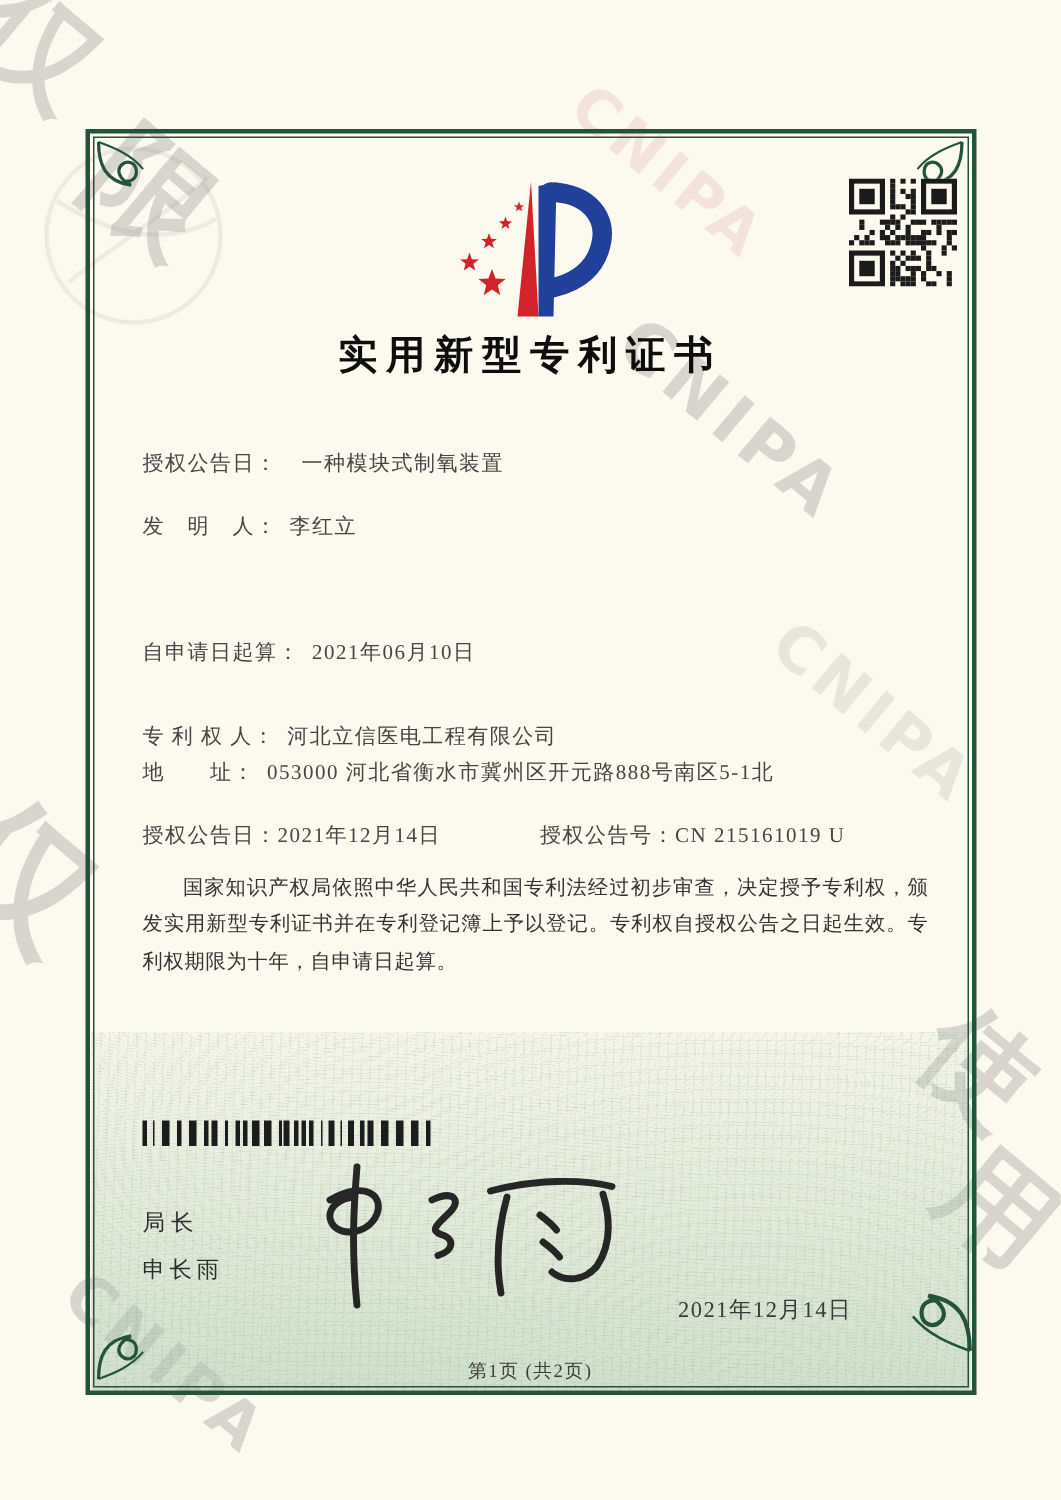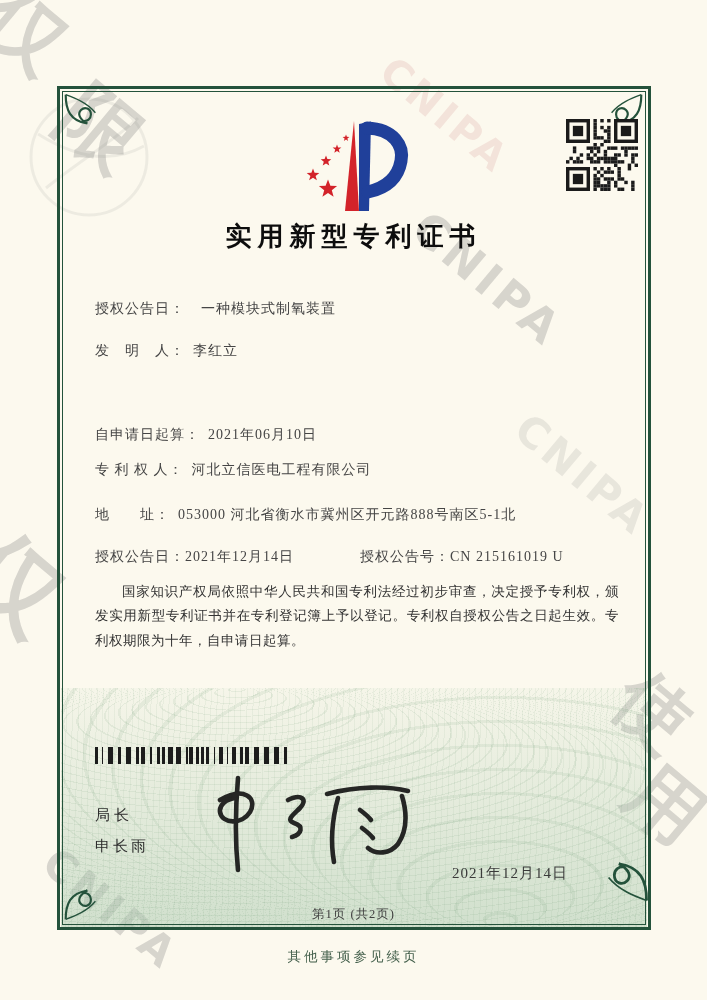--- a/index.html
+++ b/index.html
@@ -58,21 +58,21 @@
     position:absolute;left:0;right:0;top:219px;text-align:center;
     font-size:26px;font-weight:bold;letter-spacing:6px;color:#0d0d0d;
   }
   .f{position:absolute;left:95px;font-size:14px;color:#454545;letter-spacing:1px;white-space:nowrap}
   .f .lab{white-space:pre}
   .f .val{margin-left:8px}
   .r0{top:300px}.r0 .val{margin-left:16px}
   .r1{top:342px}
   .r2{top:384px}
   .r3{top:426px}
-  .r4{top:461px}
+  .r4{top:482px}
   .r5{top:506px}
   .grant{top:548px}
   .grant .gr-right{position:absolute;left:265px;top:0;white-space:nowrap}
   .paras{position:absolute;left:95px;top:580px;width:524px;font-size:13.5px;line-height:1.8;color:#333;letter-spacing:.5px}
   .paras p{margin:0;text-indent:2em;text-align:justify}
   .barcode{position:absolute;left:95px;top:747px;width:192px;height:17px;font-size:0}
   .barcode i{display:inline-block;height:100%;background:#1c1c1c;vertical-align:top}
   .commissioner-title{position:absolute;left:95px;top:806px;font-size:15px;letter-spacing:4px;color:#2c2c2c}
   .commissioner-name{position:absolute;left:95px;top:837px;font-size:15px;letter-spacing:3px;color:#2c2c2c}
   .sig{position:absolute;left:192px;top:770px;color:#161616}
@@ -314,14 +314,13 @@
         <path d="M146 28 C140 50 138 70 142 92"></path>
         <path d="M210 26 C216 46 214 62 206 74 C198 84 184 85 176 78"></path>
         <path d="M168 40 C172 43 176 46 179 50"></path>
         <path d="M170 58 C174 61 178 64 181 68"></path>
       </g>
     </svg>
   </span>
 
   <div class="issue-date">2021年12月14日</div>
   <div class="pagination">第1页 (共2页)</div>
-  <div class="note">其他事项参见续页</div>
 </div>
 
 </body></html>

